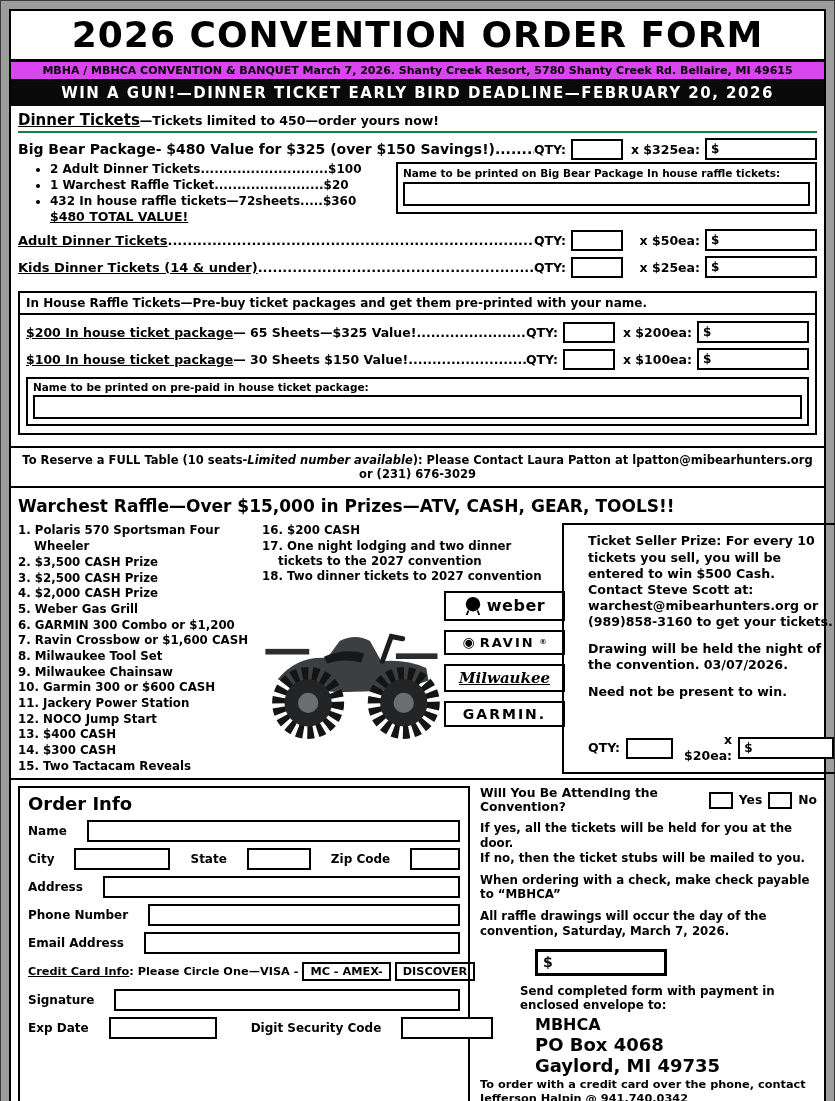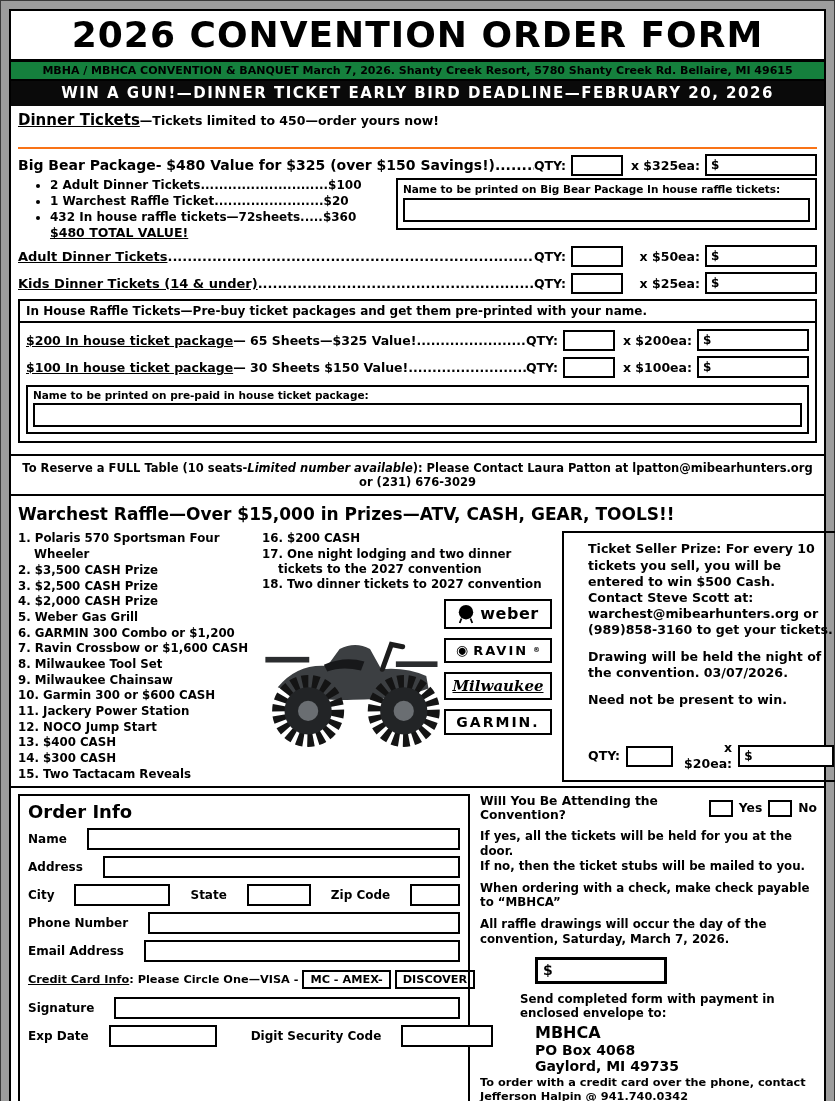--- a/index.html
+++ b/index.html
@@ -1,25 +1,25 @@
 <!DOCTYPE html>
 <html><head>
 <meta charset="utf-8">
 <style>
   * { box-sizing: border-box; margin: 0; padding: 0; }
   body { background: #d8d8d8; font-family: "DejaVu Sans", sans-serif; font-weight: bold; color: #000; }
   .page { width: 835px; min-height: 1101px; margin: 0 auto; background: #9d9d9d; border: 1px solid #3a3a3a; padding: 8px; }
   .inner { background: #fff; border: 2px solid #000; min-height: 1083px; display: flex; flex-direction: column; }
 
   .title-box { border-bottom: 3px solid #000; text-align: center; font-size: 36px; letter-spacing: 1px; padding: 3px 0 4px; }
-  .subtitle-bar { background: #15803d; border-bottom: 2px solid #000; text-align: center; font-size: 11px; padding: 2px 0; }
+  .subtitle-bar { background: #d946ef; border-bottom: 2px solid #000; text-align: center; font-size: 11px; padding: 2px 0; }
   .banner { background: #0a0a0a; color: #fff; text-align: center; font-size: 15px; letter-spacing: 1.5px; padding: 3px 0 4px; }
 
   .section { padding: 2px 7px; }
-  .dinner-head { font-size: 12.5px; border-bottom: 2px solid #f97316; padding: 3px 0 18px; }
+  .dinner-head { font-size: 12.5px; border-bottom: 2px solid #15803d; padding: 3px 0 2px; }
   .dinner-head .main { font-size: 15px; text-decoration: underline; }
 
   .qty-row { display: flex; align-items: center; margin-top: 5px; }
   .row-label { flex: 1; overflow: hidden; white-space: nowrap; font-size: 13px; }
   .row-label .u { text-decoration: underline; }
   .qtycell { display: flex; align-items: center; gap: 5px; flex: none; }
   .qlbl { font-size: 12.5px; }
   .qty-input { width: 52px; height: 21px; border: 2px solid #000; font: inherit; font-size: 12px; padding: 0 3px; min-width: 0; }
   .plbl { font-size: 12.5px; width: 72px; text-align: right; }
   .dollarbox { width: 112px; height: 22px; border: 2px solid #000; display: flex; align-items: center; padding-left: 4px; gap: 2px; }
@@ -28,41 +28,41 @@
 
   .bb-title { font-size: 14px; }
   .bb-row2 { display: flex; gap: 0; align-items: stretch; margin-top: 2px; }
   .bb-bullets { width: 378px; flex: none; padding-left: 32px; font-size: 12px; line-height: 1.32; }
   .bb-bullets li { margin: 0; }
   .bb-total { text-decoration: underline; font-size: 12.5px; margin-left: 32px; }
   .namebox { flex: 1; border: 2px solid #000; padding: 3px 5px 6px; align-self: flex-start; }
   .namebox .nb-lbl { font-size: 10.5px; display: block; margin-bottom: 3px; }
   .nb-input { width: 100%; height: 24px; border: 2px solid #000; font: inherit; font-size: 12px; padding: 0 4px; background: #fff; }
 
-  .inhouse { border: 2px solid #000; margin: 3px 7px 4px; }
+  .inhouse { border: 2px solid #000; margin: 11px 7px 4px; }
   .ih-head { border-bottom: 2px solid #000; font-size: 12px; padding: 3px 6px; }
   .ih-rows { padding: 1px 6px 4px; }
   .ih-rows .row-label { font-size: 12.5px; }
   .ih-namebox { border: 2px solid #000; margin: 3px 6px 7px; padding: 2px 5px 5px; }
   .ih-namebox .nb-lbl { font-size: 10.5px; display: block; margin-bottom: 2px; }
 
   .fulltable { border-top: 2px solid #000; border-bottom: 2px solid #000; margin-top: 7px; padding: 5px 8px; font-size: 11.5px; text-align: center; }
   .fulltable .it { font-style: italic; }
 
   .warchest { padding: 5px 7px 4px; }
   .wc-head { font-size: 17px; margin: 3px 0 7px; }
   .wc-body { display: flex; align-items: stretch; }
   .wc-col1 { width: 238px; flex: none; font-size: 11.8px; line-height: 1.33; }
   .wc-mid { width: 298px; flex: none; padding-left: 6px; }
   .wc-col2 { font-size: 11.8px; line-height: 1.3; }
   .wc-item { padding-left: 16px; text-indent: -16px; }
   .atv-area { display: flex; align-items: flex-start; margin-top: 4px; }
   .atv-area svg { flex: none; }
   .logo-col { display: flex; flex-direction: column; gap: 9px; margin-left: 2px; margin-top: 2px; }
-  .logo { border: 2px solid #000; background: #fff; display: flex; align-items: center; justify-content: center; gap: 5px; padding: 3px 6px; width: 108px; }
+  .logo { border: 2px solid #000; background: #fff; display: flex; align-items: center; justify-content: center; gap: 5px; padding: 3px 6px; width: 121px; }
   .logo.weber .wtxt { font-size: 16px; letter-spacing: 0.5px; }
   .ravin-ic { font-size: 14px; line-height: 1; }
   .logo.ravin .rtxt { font-size: 13px; letter-spacing: 2px; }
   .logo.ravin sup { font-size: 7px; }
   .logo.milwaukee .mtxt { font-family: "DejaVu Serif", serif; font-style: italic; font-size: 15px; text-decoration: underline; }
   .logo.garmin .gtxt { font-size: 14px; letter-spacing: 2px; }
 
   .seller-box { flex: 1; border: 2px solid #000; margin-left: 8px; padding: 8px 24px; font-size: 12.6px; line-height: 1.28; display: flex; flex-direction: column; }
   .seller-box p { margin-bottom: 11px; }
   .seller-qty { margin-top: auto; display: flex; align-items: center; gap: 6px; }
@@ -84,21 +84,21 @@
   .attend-row { display: flex; align-items: center; gap: 6px; font-size: 12.3px; }
   .chk { width: 24px; height: 17px; border: 2px solid #000; background: #fff; flex: none; }
   .note { margin-top: 7px; line-height: 1.25; }
   .gt-row { display: flex; align-items: center; gap: 10px; margin: 10px 0 8px 55px; }
   .gt-lbl { font-size: 17px; }
   .gt-box { width: 132px; height: 27px; border: 3px solid #000; display: flex; align-items: center; padding-left: 5px; gap: 3px; }
   .gt-box .ds { font-size: 14px; }
   .send-note { margin-left: 40px; line-height: 1.25; }
   .addr { margin-left: 55px; margin-top: 2px; }
   .addr .a1 { font-size: 16px; }
-  .addr .a2, .addr .a3 { font-size: 14px; }
+  .addr .a2, .addr .a3 { font-size: 18px; }
   .phone-note { font-size: 11.3px; margin-top: 2px; line-height: 1.25; }
 </style>
 </head>
 <body>
 
 <div class="page">
   <div class="inner">
 
     <div class="title-box">2026 CONVENTION ORDER FORM</div>
     <div class="subtitle-bar">MBHA / MBHCA CONVENTION &amp; BANQUET March 7, 2026. Shanty Creek Resort, 5780 Shanty Creek Rd. Bellaire, MI 49615</div>
@@ -287,29 +287,29 @@
 
     <div class="order-wrap">
       <div class="order-box">
         <div class="order-head">Order Info</div>
 
         <div class="f-row">
           <span class="f-lbl">Name</span>
           <input class="f-input" type="text" style="">
         </div>
         <div class="f-row">
-          <span class="f-lbl">Address</span>
-          <input class="f-input" type="text" style="">
-        </div>
-        <div class="f-row">
           <span class="f-lbl">City</span>
           <input class="f-input short" style="width: 96px;" type="text">
           <span class="f-lbl">State</span>
           <input class="f-input short" style="width: 64px;" type="text">
           <span class="f-lbl">Zip Code</span>
+          <input class="f-input" type="text" style="">
+        </div>
+        <div class="f-row">
+          <span class="f-lbl">Address</span>
           <input class="f-input" type="text" style="">
         </div>
         <div class="f-row">
           <span class="f-lbl">Phone Number</span>
           <input class="f-input" type="text" style="">
         </div>
         <div class="f-row">
           <span class="f-lbl">Email Address</span>
           <input class="f-input" type="text" style="">
         </div>

